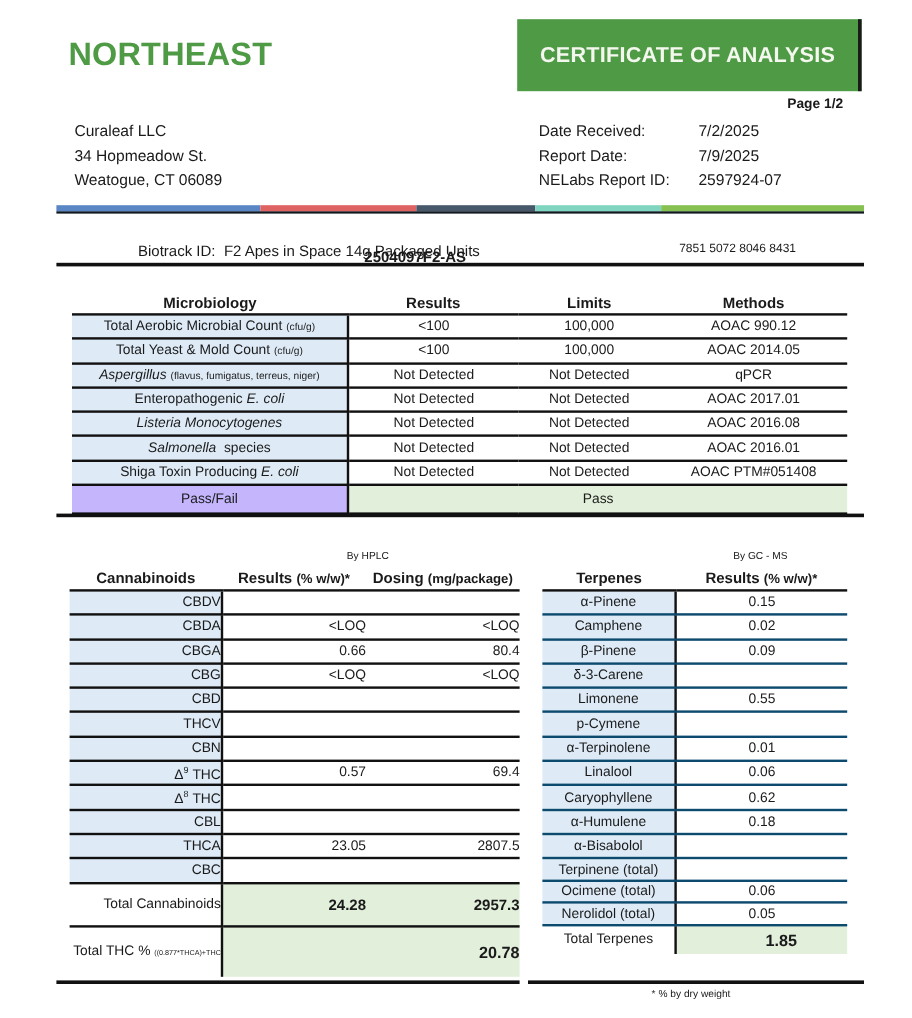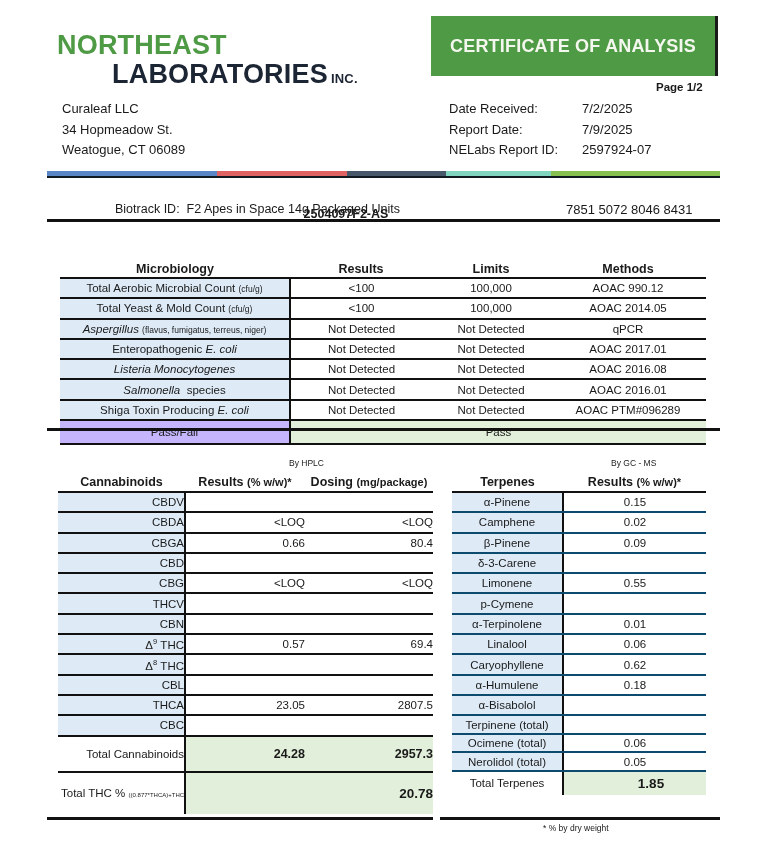--- a/index.html
+++ b/index.html
@@ -22,25 +22,25 @@
   .meta { position: absolute; left: 434px; top: 99px; font-size: 13px; line-height: 20.5px; margin-left: 15px; }
   .meta-row { display: flex; }
   .meta-label { width: 133px; }
 
   
   .colorbar { position: absolute; left: 47px; top: 171px; width: 673px; height: 7px; display: flex; border-bottom: 2px solid #101820; }
   .colorbar div { height: 100%; }
 
   .sample-id { position: absolute; left: 0; width: 692px; top: 181px; text-align: center; font-weight: 700; font-size: 12.5px; margin-top: 26px; }
   .biotrack { position: absolute; left: 115px; top: 202px; font-size: 12.5px; }
-  .biotrack-num { position: absolute; left: 566px; top: 202px; font-size: 13px; }
+  .biotrack-num { position: absolute; left: 566px; top: 202px; font-size: 10px; }
   .hr-thick { position: absolute; left: 47px; width: 673px; height: 3px; background: #111; }
 
   
-  .micro { position: absolute; left: 60px; top: 260px; width: 646px; border-collapse: collapse; font-size: 11.5px; }
+  .micro { position: absolute; left: 60px; top: 244px; width: 646px; border-collapse: collapse; font-size: 11.5px; }
   .micro th { font-weight: 700; font-size: 12.5px; text-align: center; height: 18px; padding: 0; border-bottom: 2px solid #111; }
   .micro td { height: 20.3px; text-align: center; padding: 0; border-bottom: 2px solid #111; }
   .micro td.name { background: #deebf7; border-right: 2px solid #111; width: 230px; }
   .micro td.res { width: 142px; }
   .micro td.lim { width: 118px; }
   .micro small { font-size: 8.5px; }
   .micro .passrow td { height: 24px; }
   .micro .passrow td.name { background: #c4b5fd; }
   .micro .passrow td.pass { background: #e2efda; }
   .micro-bottom { position: absolute; left: 47px; top: 428px; width: 673px; height: 3px; background: #111; }
@@ -76,23 +76,20 @@
   .terp tr.total td { height: 24px; border-bottom: none; }
   .terp tr.total td.name { background: #fff; }
   .terp tr.total td.g { background: #e2efda; font-weight: 700; font-size: 13.5px; padding-left: 32px; }
   .terp-bottom { position: absolute; left: 440px; top: 817px; width: 280px; height: 3px; background: #111; }
 </style>
 </head>
 <body>
 
 <div class="logo">
   <div class="logo-line1">NORTHEAST</div>
-  <div class="logo-line2">
-    <span>LABORATORIES</span><span class="logo-inc">INC.</span>
-  </div>
 </div>
 
 <div class="banner">
   <span>CERTIFICATE OF ANALYSIS</span>
 </div>
 <div class="page-num">Page 1/2</div>
 
 <div class="client">
   <div>Curaleaf LLC</div>
   <div>34 Hopmeadow St.</div>
@@ -173,21 +170,21 @@
       <tr>
         <td class="name"><span></span><i>Salmonella</i>&nbsp; <span>species</span></td>
         <td class="res">Not Detected</td>
         <td class="lim">Not Detected</td>
         <td>AOAC 2016.01</td>
       </tr>
       <tr>
         <td class="name"><span>Shiga Toxin Producing</span> <i>E. coli</i></td>
         <td class="res">Not Detected</td>
         <td class="lim">Not Detected</td>
-        <td>AOAC PTM#096289</td>
+        <td>AOAC PTM#051408</td>
       </tr>
       <tr class="passrow">
         <td class="name">Pass/Fail</td>
         <td class="pass" colspan="3">Pass</td>
       </tr>
     </tbody>
 </table>
 <div class="micro-bottom"></div>
 
 <div class="subnote" style="left:289px; top:458px;">By HPLC</div>
@@ -209,28 +206,28 @@
         <td class="name"><span>CBDA</span></td>
         <td class="r">&lt;LOQ</td>
         <td class="d">&lt;LOQ</td>
       </tr>
       <tr>
         <td class="name"><span>CBGA</span></td>
         <td class="r">0.66</td>
         <td class="d">80.4</td>
       </tr>
       <tr>
-        <td class="name"><span>CBD</span></td>
-        <td class="r"></td>
-        <td class="d"></td>
-      </tr>
-      <tr>
         <td class="name"><span>CBG</span></td>
         <td class="r">&lt;LOQ</td>
         <td class="d">&lt;LOQ</td>
+      </tr>
+      <tr>
+        <td class="name"><span>CBD</span></td>
+        <td class="r"></td>
+        <td class="d"></td>
       </tr>
       <tr>
         <td class="name"><span>THCV</span></td>
         <td class="r"></td>
         <td class="d"></td>
       </tr>
       <tr>
         <td class="name"><span>CBN</span></td>
         <td class="r"></td>
         <td class="d"></td>

